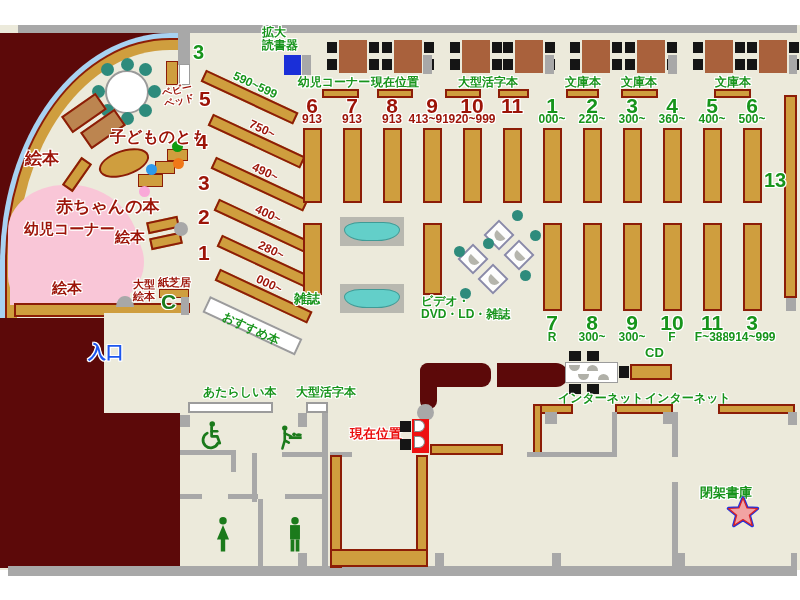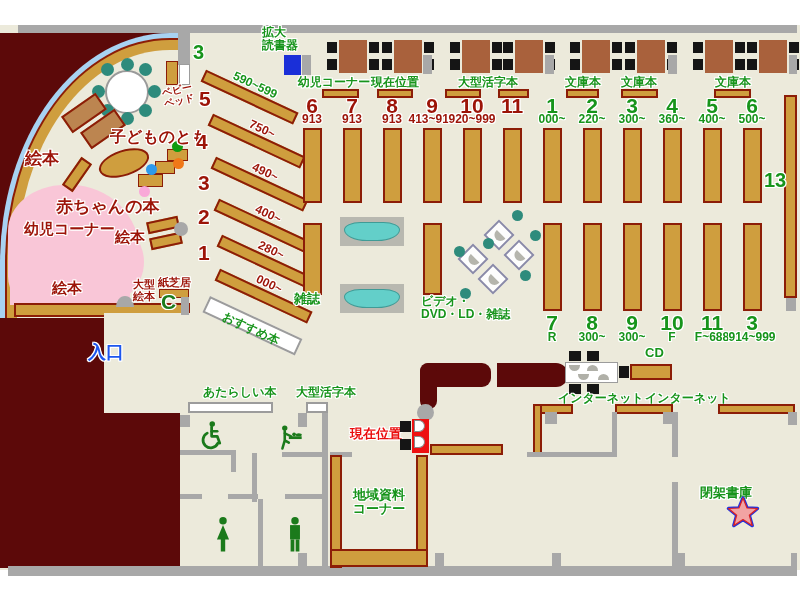--- a/index.html
+++ b/index.html
@@ -324,21 +324,21 @@
   <div class="lbl g num ctr" style="left:532px;top:312px;width:40px">7</div>
   <div class="lbl g num ctr" style="left:572px;top:312px;width:40px">8</div>
   <div class="lbl g num ctr" style="left:612px;top:312px;width:40px">9</div>
   <div class="lbl g num ctr" style="left:652px;top:312px;width:40px">10</div>
   <div class="lbl g num ctr" style="left:692px;top:312px;width:40px">11</div>
   <div class="lbl g num ctr" style="left:732px;top:312px;width:40px">3</div>
   <div class="lbl g sub ctr" style="left:524px;top:331px;width:56px">R</div>
   <div class="lbl g sub ctr" style="left:564px;top:331px;width:56px">300~</div>
   <div class="lbl g sub ctr" style="left:604px;top:331px;width:56px">300~</div>
   <div class="lbl g sub ctr" style="left:644px;top:331px;width:56px">F</div>
-  <div class="lbl g sub ctr" style="left:684px;top:331px;width:56px">F~688</div>
+  <div class="lbl g sub ctr" style="left:684px;top:331px;width:56px">F~388</div>
   <div class="lbl g sub ctr" style="left:724px;top:331px;width:56px">914~999</div>
 
   <div class="abs" style="left:420px;top:363px;width:71px;height:24px;background:#5c0909;border-radius:9px"></div>
   <div class="abs" style="left:420px;top:363px;width:17px;height:46px;background:#5c0909;border-radius:8px"></div>
   <div class="abs" style="left:497px;top:363px;width:71px;height:24px;background:#5c0909;border-radius:0 12px 12px 0"></div>
 
   <div class="blk" style="left:569px;top:351px;width:12px;height:10px"></div>
   <div class="blk" style="left:587px;top:351px;width:12px;height:10px"></div>
   <div class="wh" style="left:565px;top:362px;width:53px;height:21px;border-width:1px">
     <span class="screen" style="left:3px;top:2px"></span>
@@ -381,21 +381,20 @@
   <div class="blk" style="left:400px;top:439px;width:11px;height:11px"></div>
   <div class="abs" style="left:412px;top:419px;width:17px;height:34px;background:#ee1111">
     <span class="semi" style="left:2px;top:1px"></span>
       <span class="semi" style="left:2px;top:17px"></span>
   </div>
   <div class="tan" style="left:430px;top:444px;width:73px;height:11px"></div>
 
   <div class="tan" style="left:330px;top:455px;width:12px;height:113px"></div>
   <div class="tan" style="left:416px;top:455px;width:12px;height:112px"></div>
   <div class="tan" style="left:330px;top:549px;width:98px;height:18px"></div>
-  <div class="lbl g ctr" style="left:344px;top:488px;font-size:13px;width:70px"><span>地域資料</span><br><span>コーナー</span></div>
 
   <div class="lbl g" style="left:203px;top:386px;font-size:12px">あたらしい本</div>
   <div class="wh" style="left:188px;top:402px;width:85px;height:11px"></div>
   <div class="lbl g" style="left:296px;top:386px;font-size:12px">大型活字本</div>
   <div class="wh" style="left:306px;top:402px;width:22px;height:11px"></div>
 
   <div class="wall" style="left:322px;top:413px;width:6px;height:155px"></div>
   <div class="wall" style="left:180px;top:415px;width:10px;height:12px"></div>
   <div class="wall" style="left:298px;top:413px;width:9px;height:14px"></div>
   <div class="wall" style="left:180px;top:450px;width:56px;height:5px"></div>

